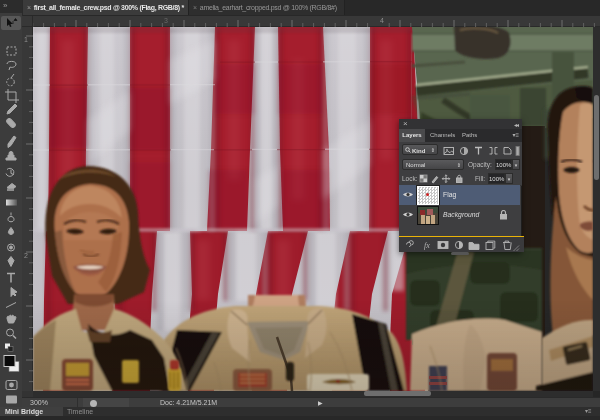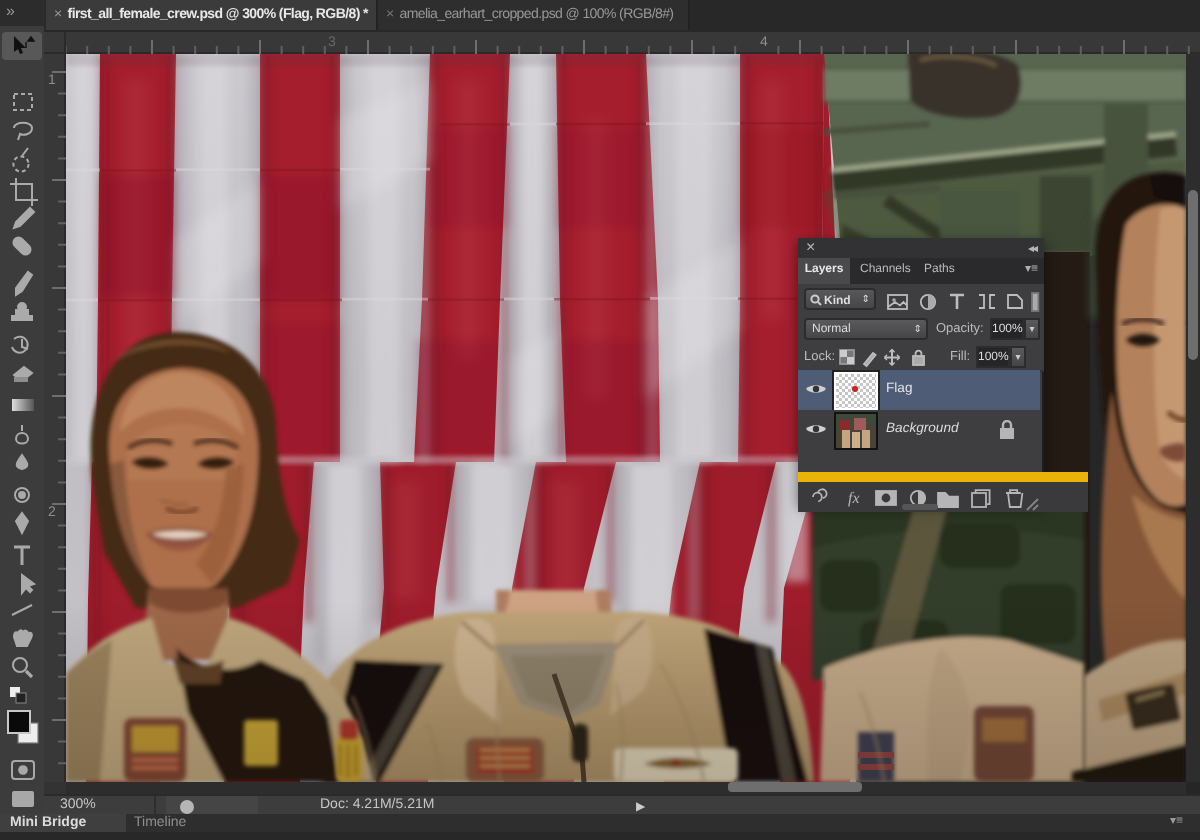--- a/index.html
+++ b/index.html
@@ -480,21 +480,21 @@
       <rect x="13" y="8" width="4" height="9" fill="#c2a582"></rect>
     </svg>
   </span>
   <span style="position:absolute;left:44px;top:6px;color:#dcdcdc;font-size:6.8px;font-style:italic;">Background</span>
   <svg style="position:absolute;left:100px;top:5px;" width="9" height="10" viewBox="0 0 9 10">
       <rect x="1" y="4" width="7" height="5.5" fill="#b5b5b5"></rect>
       <path d="M2.5,4 V2.5 a2,2 0 0 1 4,0 V4" stroke="#b5b5b5" fill="none" stroke-width="1.2"></path>
     </svg>
 </div>
 <div class="abs" style="left:399px;top:225px;width:121px;height:11px;background:#3e3e40;"></div>
-<div class="abs" style="left:399px;top:236px;width:145px;height:15px;background:#3a3a3c;border-top:5px solid #eab308;">
+<div class="abs" style="left:399px;top:236px;width:125px;height:15px;background:#3a3a3c;border-top:1px solid #eab308;">
   <svg width="121" height="15" viewBox="0 0 121 15">
     <g stroke="#b5b5b5" stroke-width=".9" fill="none">
       <path d="M7.5,7.5 a2.2,2.2 0 1 1 2.6,2.2 M12.5,8 a2.2,2.2 0 1 0 -2.6,-2.2"></path>
       <text x="25" y="10.5" font-size="8" font-style="italic" fill="#b5b5b5" stroke="none" font-family="Liberation Serif">fx</text>
       <rect x="39" y="4.5" width="10" height="7" fill="#b5b5b5"></rect>
         <circle cx="44" cy="8" r="2.2" fill="#3a3a3c" stroke="none"></circle>
       <circle cx="60" cy="8" r="3.6"></circle>
         <path d="M60,4.4 a3.6,3.6 0 0 1 0,7.2 Z" fill="#b5b5b5" stroke="none"></path>
       <path d="M70,5.5 h3.6 l1.8,1.8 h4.6 v5.2 h-10 Z" fill="#b5b5b5"></path>
       <rect x="87" y="5.5" width="7" height="7"></rect>

